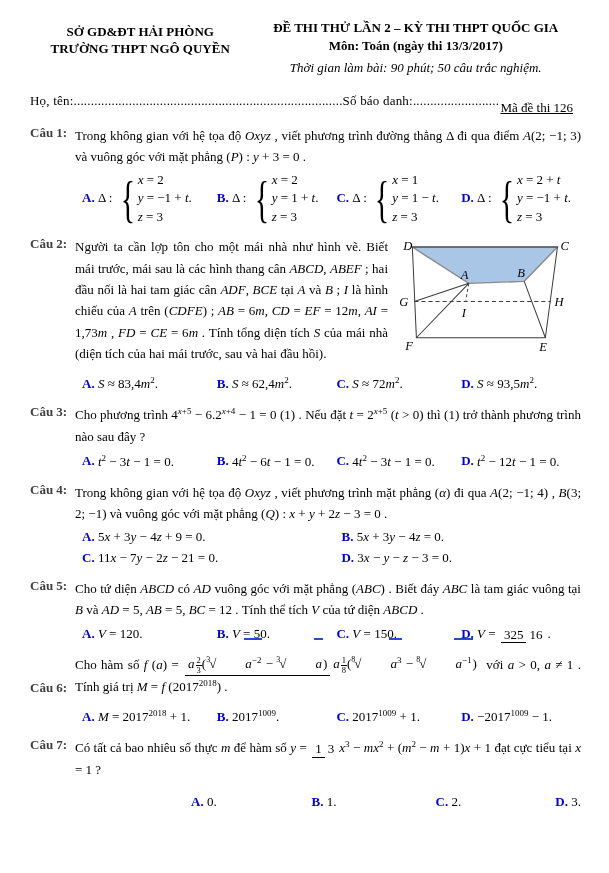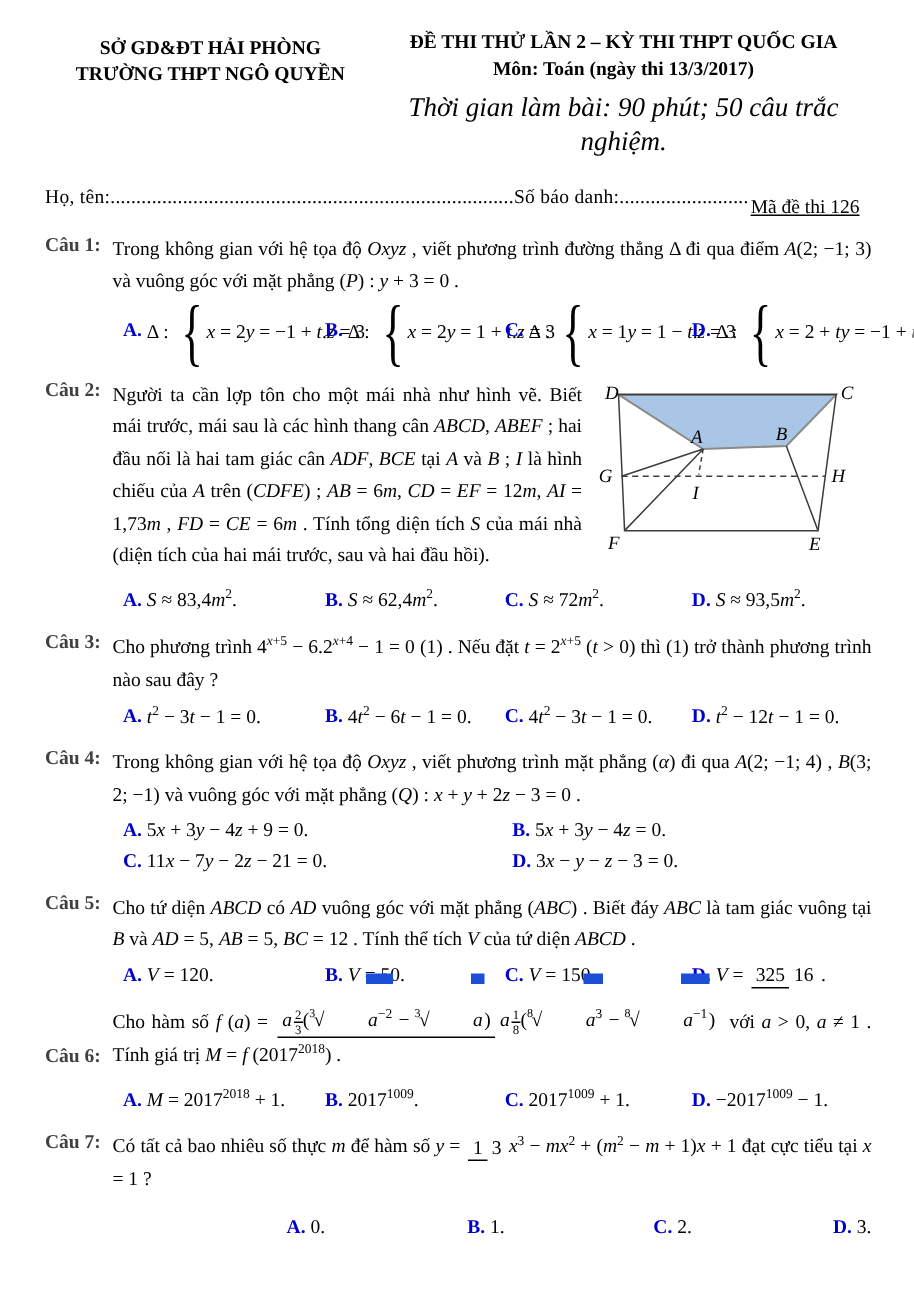--- a/index.html
+++ b/index.html
@@ -8,21 +8,21 @@
     font-family:"Liberation Serif", serif;font-size:13px;color:#000;
   }
   .page{box-sizing:border-box;width:609px;height:873px;padding:20px 28px 0 30px;}
 
   
   .header{display:flex;}
   .hleft{width:40%;text-align:center;font-weight:bold;line-height:1.3;padding-top:4px;}
   .hright{width:60%;text-align:center;line-height:1.3;}
   .hr1{font-weight:bold;}
   .hr2{font-weight:bold;margin-top:1px;}
-  .hr3{font-style:italic;margin-top:5px;font-size:18px;}
+  .hr3{font-style:italic;margin-top:5px;font-size:13px;}
   .namerow{display:flex;margin-top:16px;align-items:flex-start;}
   .nameleft{white-space:nowrap;overflow:hidden;letter-spacing:.2px;}
   .examcode{margin-left:auto;margin-right:8px;margin-top:7px;font-weight:normal;text-decoration:underline;white-space:nowrap;}
 
   
   .question{display:flex;margin-top:9px;}
   .qlabel{flex:none;width:45px;color:#404040;font-weight:bold;}
   .qbody{flex:1;min-width:0;}
   .qtext{text-align:justify;line-height:1.65;}
   .opts{display:grid;grid-template-columns:27% 24% 25% 24%;padding-left:7px;margin-top:3px;line-height:1.6;align-items:center;}
@@ -35,24 +35,24 @@
   i{font-style:italic;}
   sup{font-size:9px;}
   .frac{display:inline-flex;flex-direction:row;text-align:center;vertical-align:middle;line-height:1.2;margin:0 2px;}
   .frac .num{border-bottom:1px solid #000;padding:0 3px;display:block;}
   .frac .den{display:block;padding:0 3px;}
   .sfrac{display:inline-flex;flex-direction:column;text-align:center;line-height:1.05;font-size:8.5px;vertical-align:5px;margin-left:1px;}
   .sfrac .sn{border-bottom:1px solid #000;padding:0 1px;display:block;}
   .sfrac .sd{display:block;}
   .rt{white-space:nowrap;}
   .rt .idx{font-size:8px;vertical-align:6px;margin-right:-1px;}
-  .rt .rad{border-top:7px solid #1d4ed8;padding:16px 1px;margin-left:28px;}
+  .rt .rad{border-top:2px solid #1d4ed8;padding:16px 1px;margin-left:28px;}
   .cases{display:inline-flex;align-items:center;vertical-align:middle;}
   .cases .br{font-size:50px;line-height:.85;font-weight:400;transform:scaleX(.6);display:inline-block;margin-right:-2px;}
-  .cases .eqs{display:inline-flex;flex-direction:row;line-height:1.45;text-align:left;}
+  .cases .eqs{display:inline-flex;flex-direction:column;line-height:1.45;text-align:left;}
 
   
   .q2row{display:flex;gap:9px;}
   .q2row .qtext{flex:1;min-width:0;}
   .fig{flex:none;width:202px;margin-right:-18px;padding-top:1px;}
   .fig svg{display:block;}
   .fig text{font-family:"Liberation Serif",serif;font-style:italic;font-size:12.5px;fill:#000;}
 </style>
 </head>
 <body>

